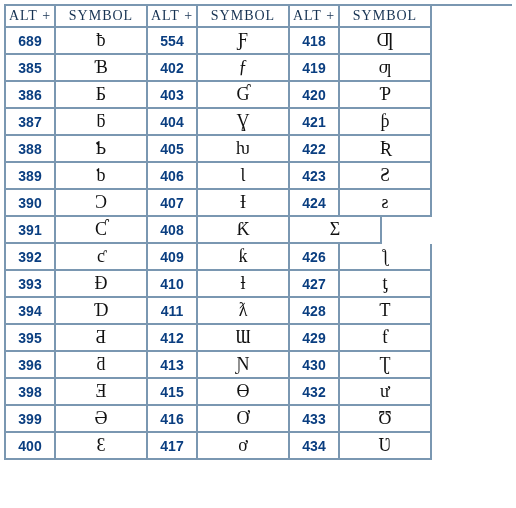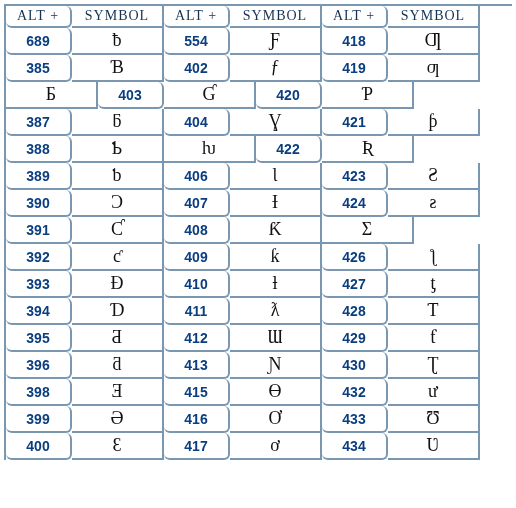--- a/index.html
+++ b/index.html
@@ -28,25 +28,24 @@
   }
   .head .cell {
     height: 22px;
     background: #fff;
     color: #163252;
     font-family: "Segoe Script", "Comic Sans MS", cursive;
     font-size: 14px;
     letter-spacing: 1px;
   }
   .alt {
-    width: 66px;
+    width: 50px;
     color: #0a3e80;
     font-weight: bold;
     font-size: 14px;
-    border-radius: 6px;
   }
   .sym {
     width: 92px;
     color: #111;
     font-size: 18px;
     font-family: "Times New Roman", serif;
   }
   .head .alt, .head .sym {
     color: #163252;
     font-weight: normal;
@@ -74,37 +73,39 @@
     </div>
     <div class="row">
       <div class="cell alt">385</div>
       <div class="cell sym">Ɓ</div>
       <div class="cell alt">402</div>
       <div class="cell sym">ƒ</div>
       <div class="cell alt">419</div>
       <div class="cell sym">ƣ</div>
     </div>
     <div class="row">
+      <div class="cell alt">386</div>
       <div class="cell sym">Ƃ</div>
       <div class="cell alt">403</div>
       <div class="cell sym">Ɠ</div>
       <div class="cell alt">420</div>
       <div class="cell sym">Ƥ</div>
     </div>
     <div class="row">
       <div class="cell alt">387</div>
       <div class="cell sym">ƃ</div>
       <div class="cell alt">404</div>
       <div class="cell sym">Ɣ</div>
       <div class="cell alt">421</div>
       <div class="cell sym">ƥ</div>
     </div>
     <div class="row">
       <div class="cell alt">388</div>
       <div class="cell sym">Ƅ</div>
+      <div class="cell alt">405</div>
       <div class="cell sym">ƕ</div>
       <div class="cell alt">422</div>
       <div class="cell sym">Ʀ</div>
     </div>
     <div class="row">
       <div class="cell alt">389</div>
       <div class="cell sym">ƅ</div>
       <div class="cell alt">406</div>
       <div class="cell sym">Ɩ</div>
       <div class="cell alt">423</div>

